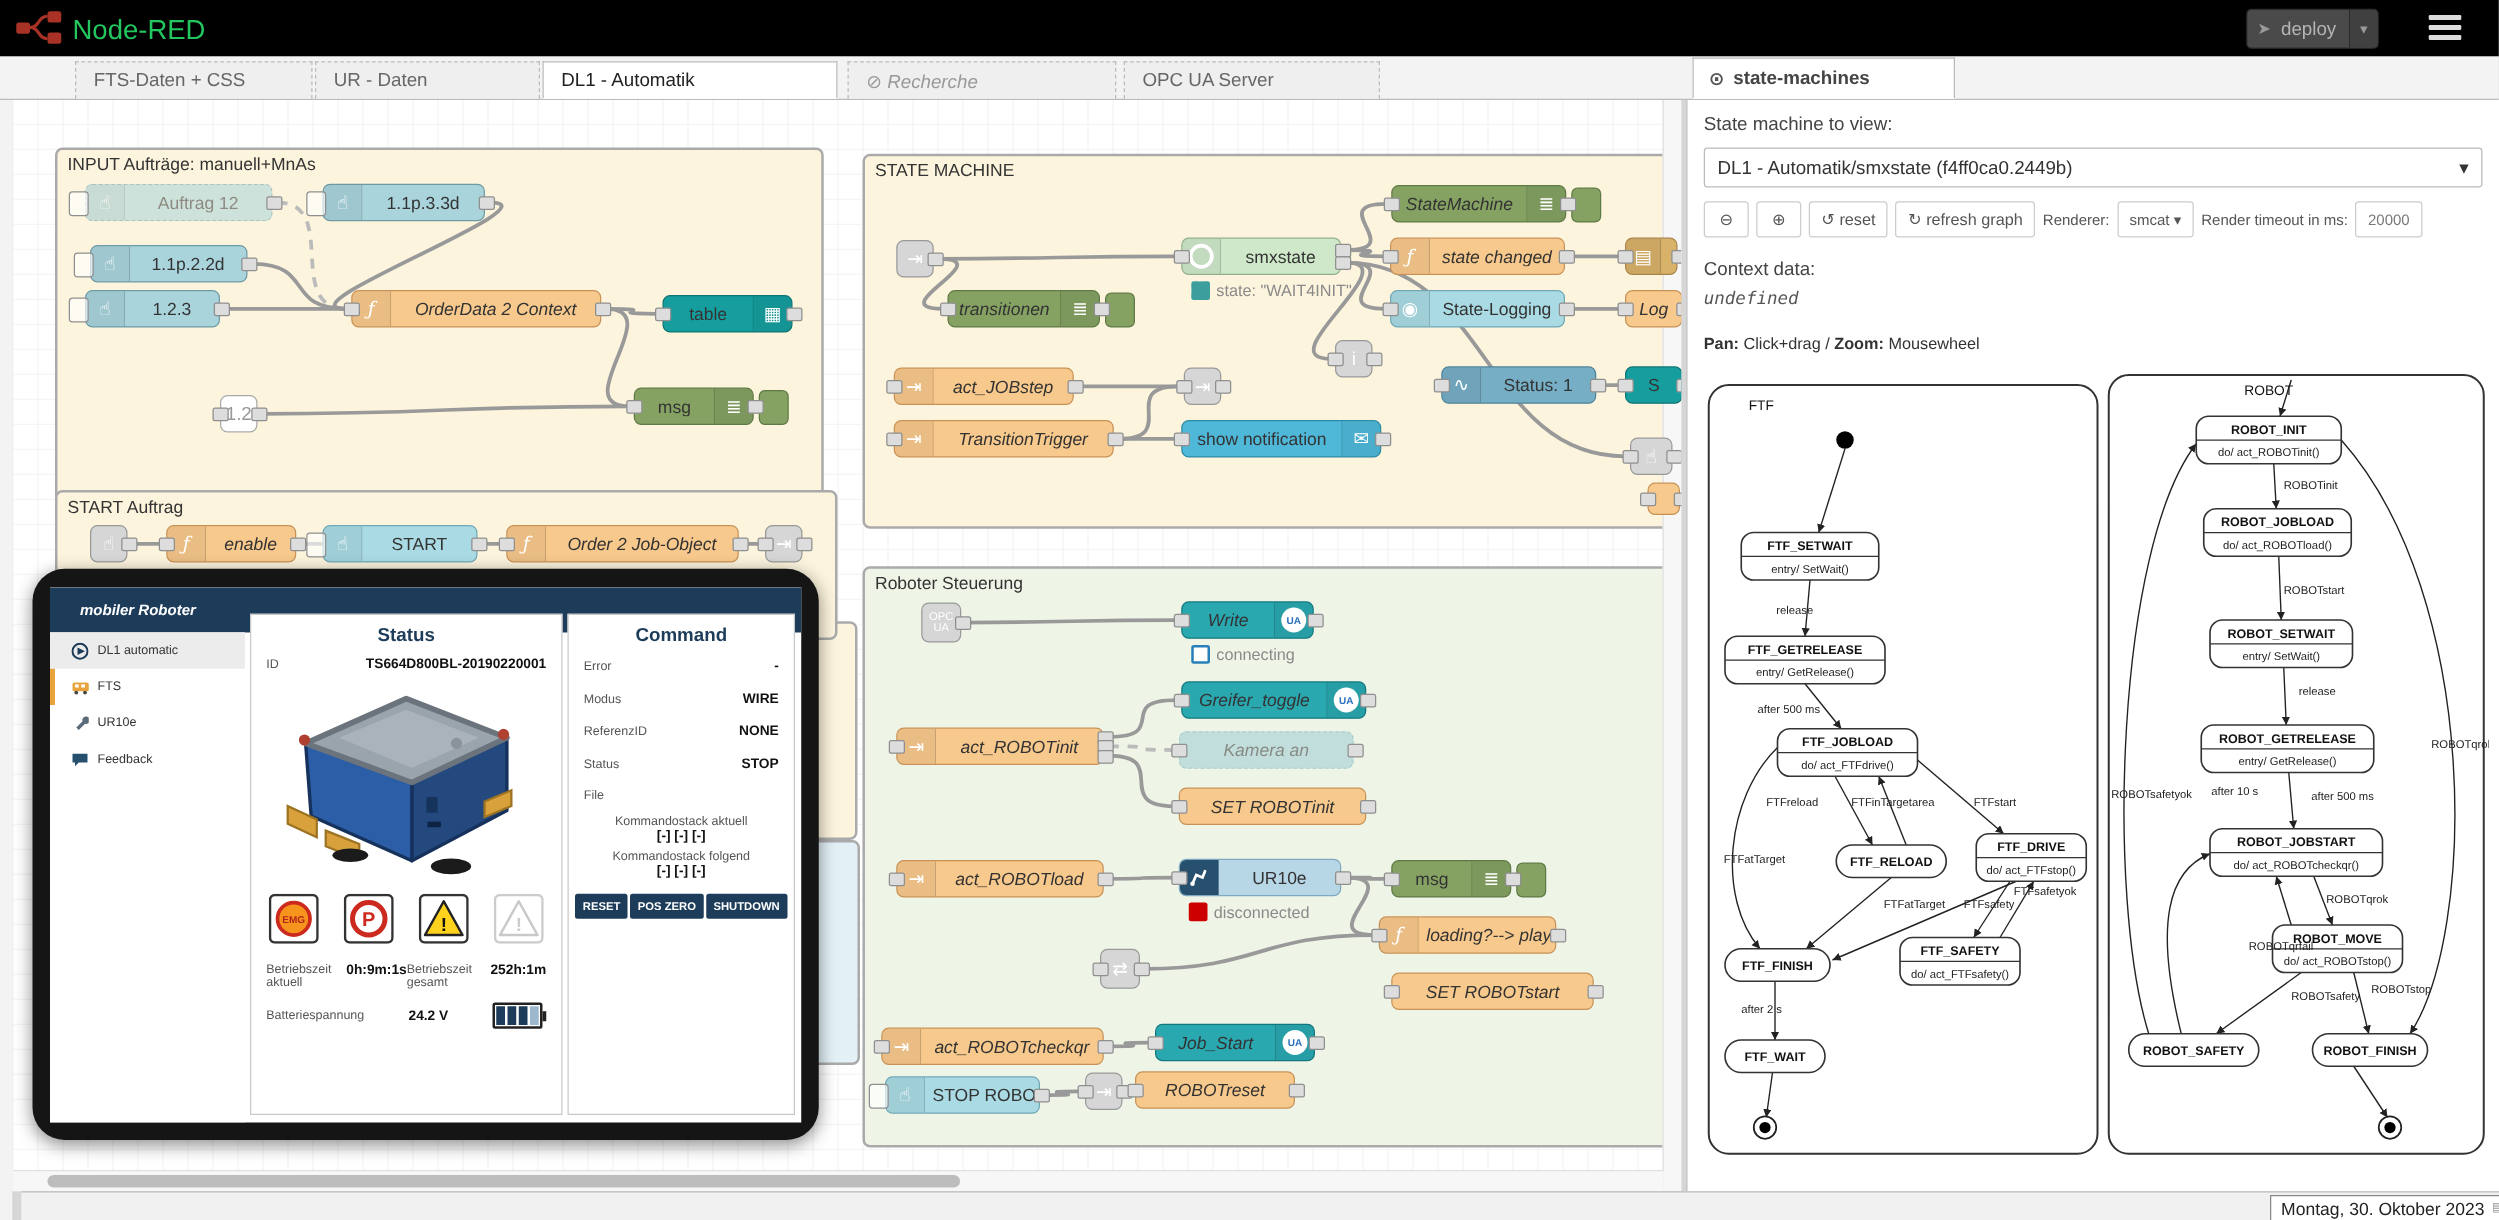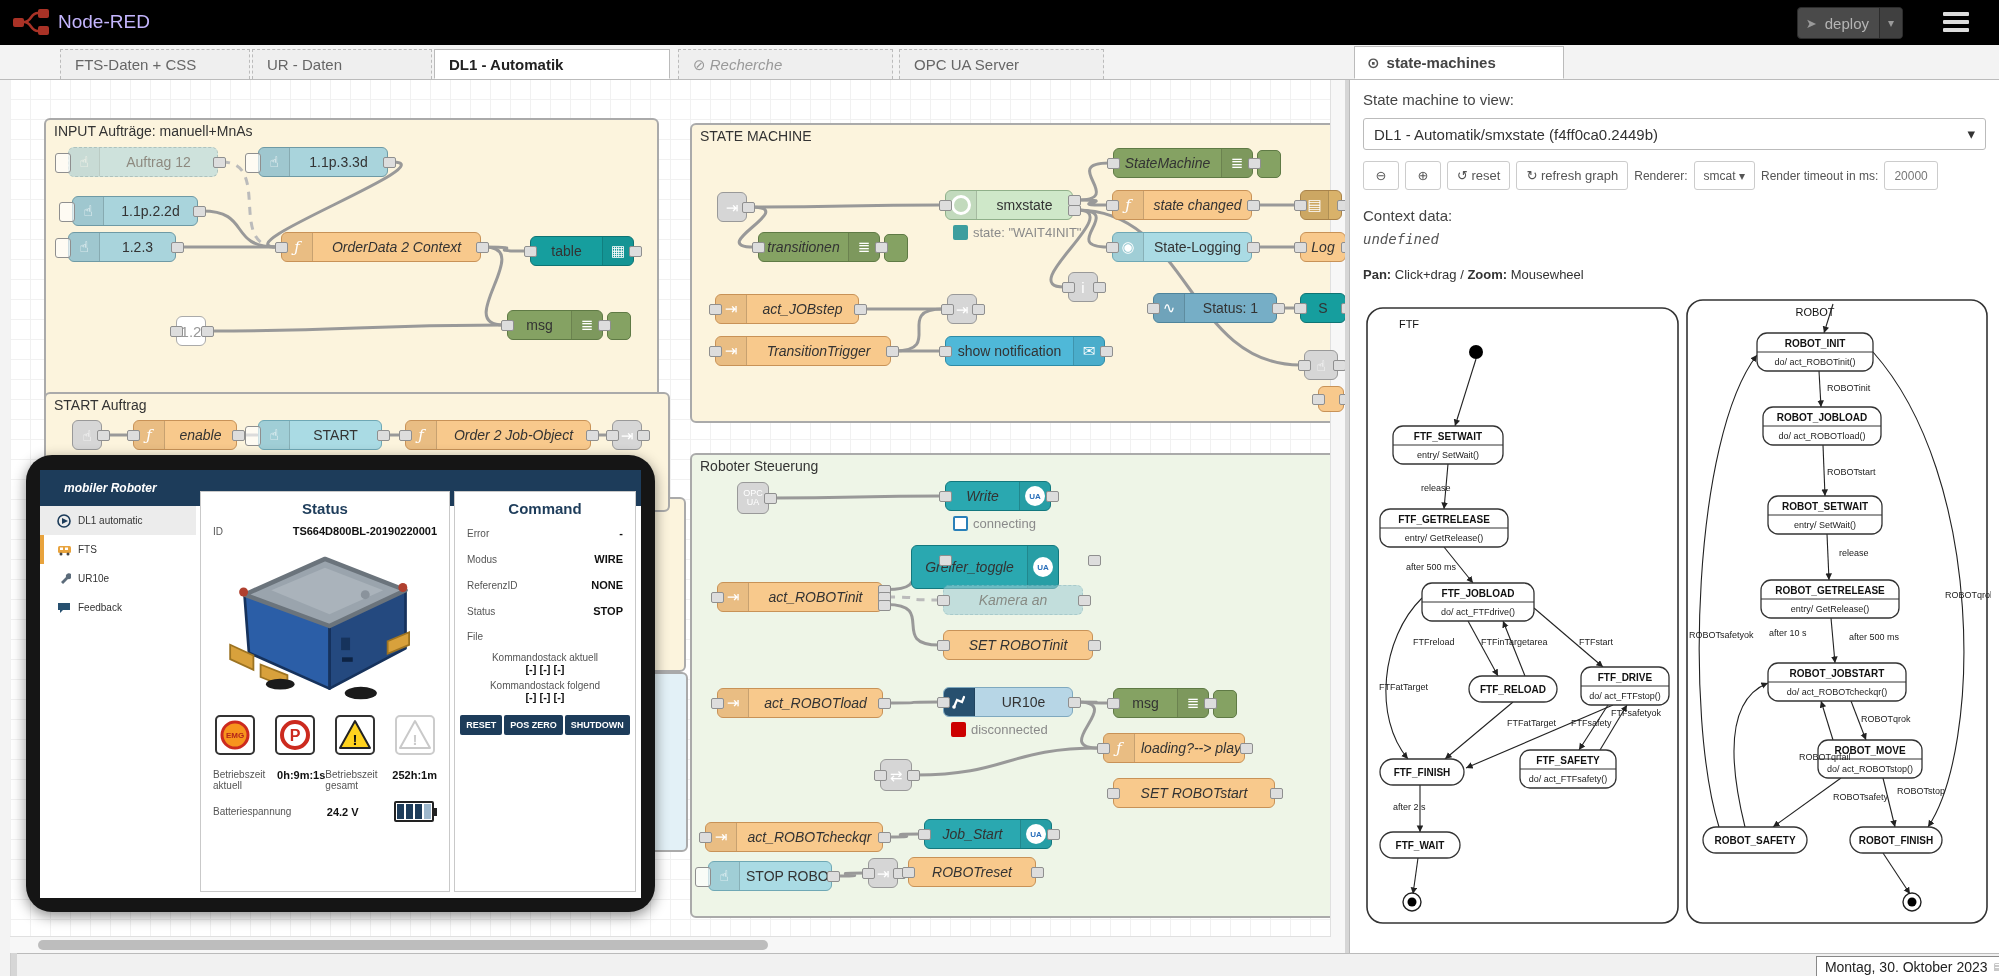--- a/index.html
+++ b/index.html
@@ -1,32 +1,32 @@
 <!DOCTYPE html>
 <html><head>
 <meta charset="utf-8">
 <style>
   html,body{margin:0;padding:0;width:1999px;height:976px;overflow:hidden;
     font-family:"Liberation Sans","DejaVu Sans",sans-serif;background:#d6d6d6;}
   .abs{position:absolute;}
   
   #hdr{position:absolute;left:0;top:0;width:1999px;height:45px;background:#000;z-index:50;}
-  #hdr .title{position:absolute;left:58px;top:11px;color:#c4b5fd;font-size:19px;}
+  #hdr .title{position:absolute;left:58px;top:11px;color:#22c55e;font-size:22px;}
   #deploy{position:absolute;right:96px;top:7px;height:30px;background:#4a4a4a;border:1px solid #2c2c2c;
     border-radius:4px;display:flex;align-items:center;color:#b5b5b5;font-size:15px;}
   #deploy .dicon{padding:0 8px;color:#9a9a9a;font-size:13px;}
   #deploy .dlabel{padding-right:10px;}
   #deploy .dcaret{border-left:1px solid #2c2c2c;padding:0 8px;color:#9a9a9a;font-size:12px;align-self:stretch;display:flex;align-items:center;background:#404040;border-radius:0 4px 4px 0;}
   #burger{position:absolute;right:30px;top:12px;width:26px;height:20px;cursor:pointer;}
   #burger i{display:block;width:26px;height:4px;background:#ddd;margin-bottom:4px;border-radius:1px;}
   
   #tabstrip{position:absolute;left:0;top:45px;width:1999px;height:34px;background:#f3f3f3;border-bottom:1px solid #bbb;z-index:5;}
   .wtab{position:absolute;top:4px;height:30px;box-sizing:border-box;border:1px dashed #bbb;border-bottom:none;
     background:#efefef;color:#666;font-size:15px;display:flex;align-items:center;padding:0 14px;cursor:pointer;}
-  .wtab.active{background:#fff;border:1px solid #bbb;border-bottom:1px solid #fff;color:#222;font-weight:bold;z-index:6;}
+  .wtab.active{background:#fff;border:1px solid #bbb;border-bottom:1px solid #fff;color:#222;font-weight:normal;z-index:6;}
   .wtab.disabled{color:#999;font-style:italic;}
   
   #canvas{position:absolute;left:10px;top:79px;width:1335px;height:874px;background:#fff;overflow:hidden;
     background-image:linear-gradient(#f1f1f1 1px,transparent 1px),linear-gradient(90deg,#f1f1f1 1px,transparent 1px);
     background-size:20px 20px;}
   #leftedge{position:absolute;left:0;top:79px;width:10px;height:897px;background:#f3f3f3;border-right:1px solid #ccc;}
   .group{position:absolute;border:2px solid #aaa;border-radius:6px;box-sizing:border-box;}
   .group .glabel{position:absolute;left:8px;top:3px;font-size:14px;color:#333;white-space:nowrap;}
   .node{position:absolute;height:30px;border-radius:6px;box-sizing:border-box;border:1px solid #888;
     display:flex;align-items:center;font-size:14px;color:#333;cursor:pointer;}
@@ -360,21 +360,21 @@
       <span class="istrip r">
         <span style="width: 20px; height: 20px; border-radius: 50%; background: rgb(255, 255, 255); color: rgb(42, 111, 187); font-size: 8px; font-weight: bold; display: flex; align-items: center; justify-content: center;">UA</span>
       </span>
     </div>
     <div class="port" style="left: 929px; top: 412px;"></div>
     <div class="port" style="left: 1036px; top: 412px;"></div>
     <div class="nstatus" style="left: 943px; top: 437px;">
       <span class="sq" style="background: rgb(255, 255, 255); border: 2px solid rgb(41, 128, 185);"></span>
       <span>connecting</span>
     </div>
-    <div class="node" style="left: 901px; top: 466px; width: 148px; height: 44px; background: rgb(42, 168, 176); border-color: rgb(19, 120, 126); align-items: center;">
+    <div class="node" style="left: 935px; top: 466px; width: 148px; height: 30px; background: rgb(42, 168, 176); border-color: rgb(19, 120, 126); align-items: center;">
       <span class="lbl" style="font-style: italic;">Greifer_toggle</span>
       <span class="istrip r">
         <span style="width: 20px; height: 20px; border-radius: 50%; background: rgb(255, 255, 255); color: rgb(42, 111, 187); font-size: 8px; font-weight: bold; display: flex; align-items: center; justify-content: center;">UA</span>
       </span>
     </div>
     <div class="port" style="left: 929px; top: 476px;"></div>
     <div class="port" style="left: 1078px; top: 476px;"></div>
     <div class="node" style="left: 707px; top: 503px; width: 166px; height: 30px; background: rgb(248, 201, 140); border-color: rgb(200, 146, 87);">
       <span class="istrip l">⇥</span>
       <span class="lbl" style="font-style: italic;">act_ROBOTinit</span>

